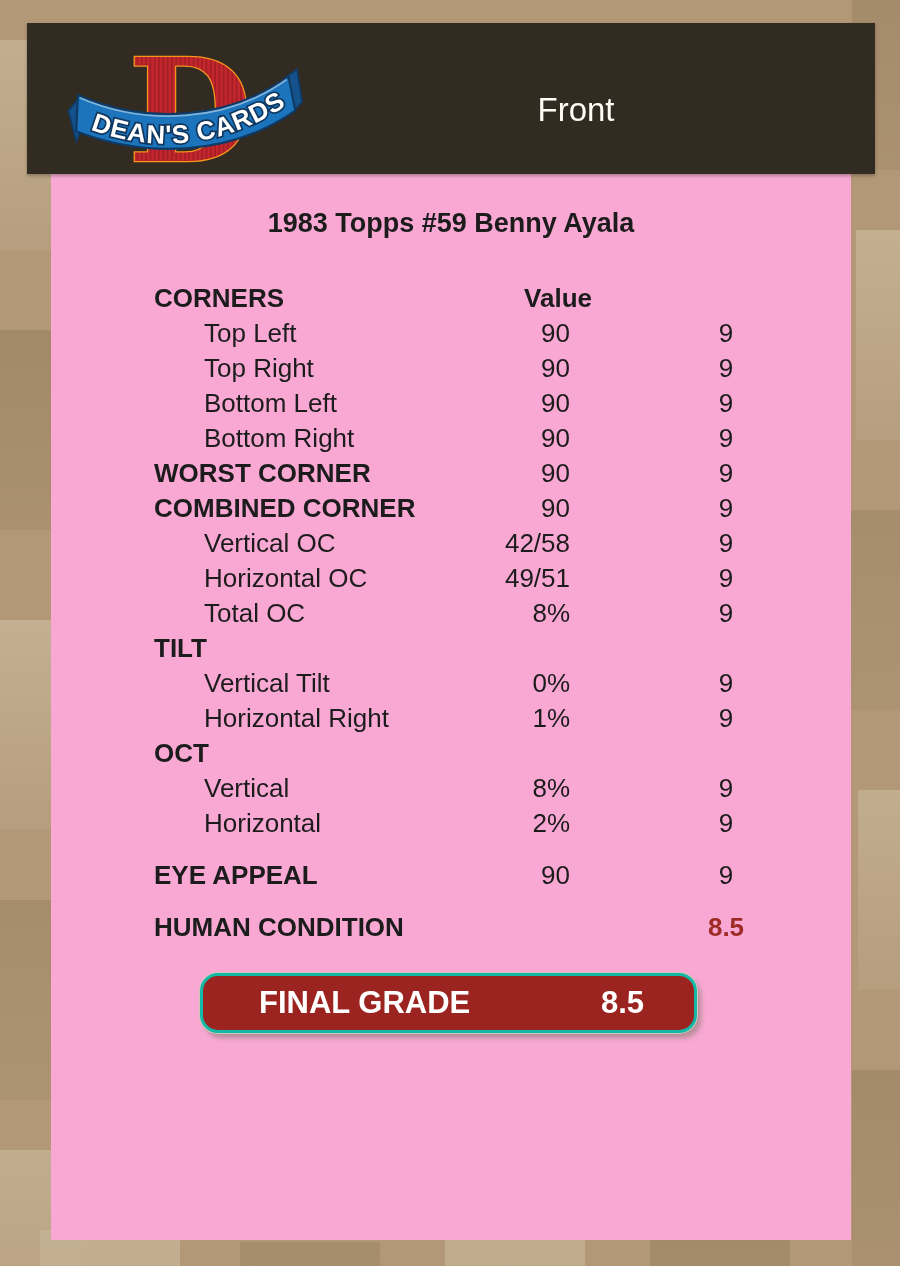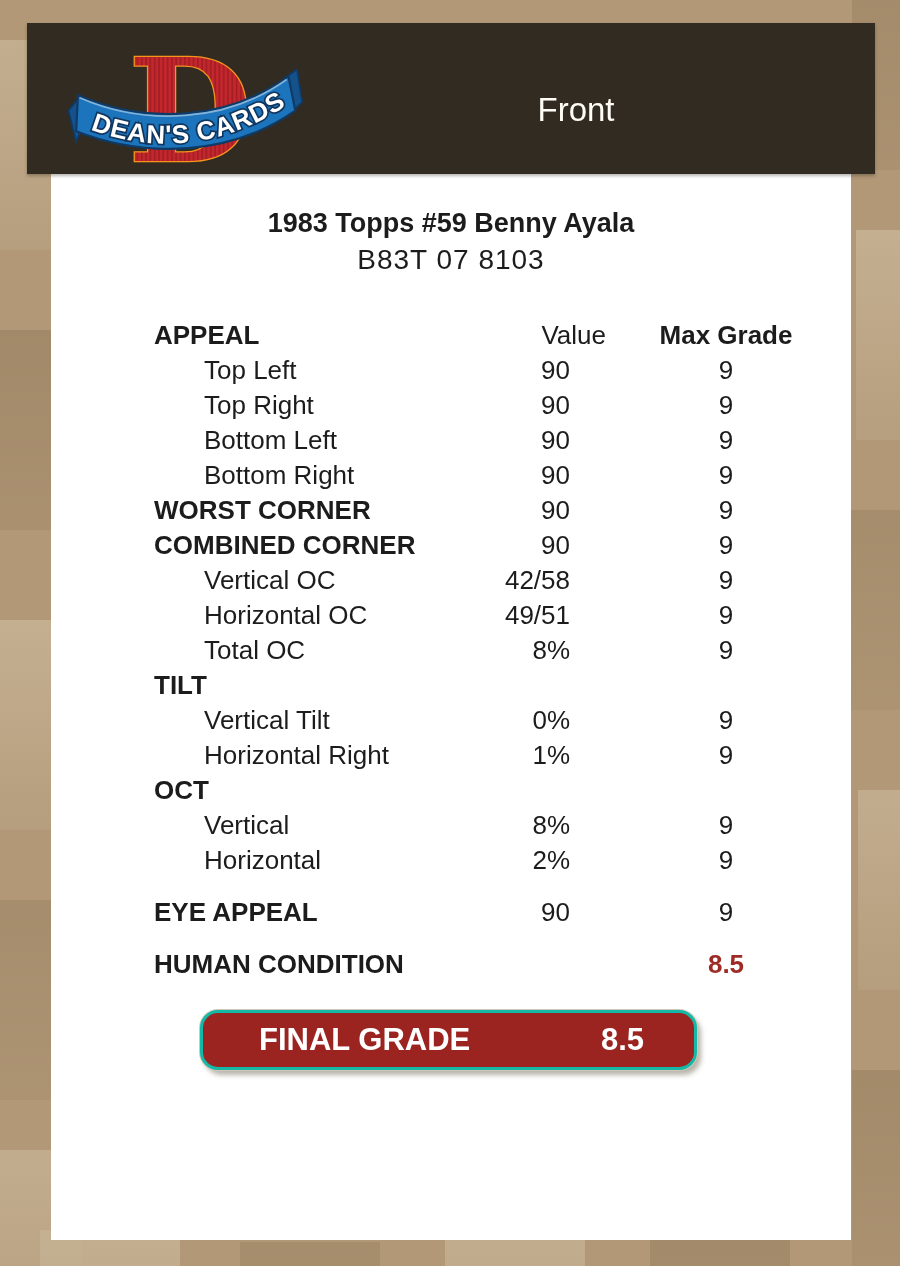--- a/index.html
+++ b/index.html
@@ -29,33 +29,33 @@
                     140px 200px,150px 210px,140px 200px,140px 200px,140px 200px,
                     140px 200px,140px 200px,140px 200px,140px 200px;
     background-position:-70px 40px,-55px 330px,-65px 620px,-50px 900px,-68px 1150px,
                         852px -30px,856px 230px,850px 510px,858px 790px,852px 1070px,
                         40px 1230px,240px 1242px,445px 1234px,650px 1240px;
   }
 
   
   .content-panel{
     position:absolute;left:51px;top:170px;width:800px;height:1070px;
-    background:#ffffff;color:#1c1c1c;padding-top:38px;box-sizing:border-box;
+    background:#f9a8d4;color:#1c1c1c;padding-top:38px;box-sizing:border-box;
   }
   .card-title{text-align:center;font-size:27px;font-weight:bold;line-height:31px;margin-bottom:5px;}
   .card-id{text-align:center;font-size:28px;letter-spacing:1px;line-height:32px;}
 
   .grading-table{margin-top:42px;}
   .row{position:relative;height:35px;line-height:35px;font-size:26px;}
   .row .label{display:block;padding-left:103px;white-space:nowrap;}
   .row-item .label{padding-left:153px;}
   .row-section .label,.row-colheader .label{font-weight:bold;}
   .cell-value{position:absolute;top:0;right:281px;white-space:nowrap;}
   .cell-max{position:absolute;top:0;left:600px;width:150px;text-align:center;}
-  .row-colheader .cell-value{right:245px;font-weight:normal;}
+  .row-colheader .cell-value{right:259px;font-weight:bold;}
   .row-colheader .cell-max{font-weight:bold;}
   .gap-before{margin-top:17px;}
   .cell-max.red{color:#9e2b26;font-weight:bold;}
 
   
   .final-grade{
     box-sizing:border-box;margin:28px 0 0 149px;width:497px;height:60px;
     background:#9c2420;border:3px solid #14b8a6;border-radius:18px;
     box-shadow:0 0 0 1px #cfc9ba,4px 5px 5px rgba(125,118,100,.55);
     display:flex;align-items:center;justify-content:space-between;
@@ -78,27 +78,25 @@
 </style>
 </head>
 <body>
 
 <div class="page">
 
   <div class="bg"></div>
 
   <div class="content-panel">
     <div class="card-title">1983 Topps #59 Benny Ayala</div>
-    <div class="card-id">B83T 07 8103</div>
 
     <div class="grading-table">
         <div class="row row-colheader">
-    <span class="label">APPEAL</span>
+    <span class="label">CORNERS</span>
     <span class="cell-value">Value</span>
-    <span class="cell-max">Max Grade</span>
   </div>
         <div class="row row-item">
     <span class="label">Top Left</span>
     <span class="cell-value">90</span>
     <span class="cell-max">9</span>
   </div>
         <div class="row row-item">
     <span class="label">Top Right</span>
     <span class="cell-value">90</span>
     <span class="cell-max">9</span>

